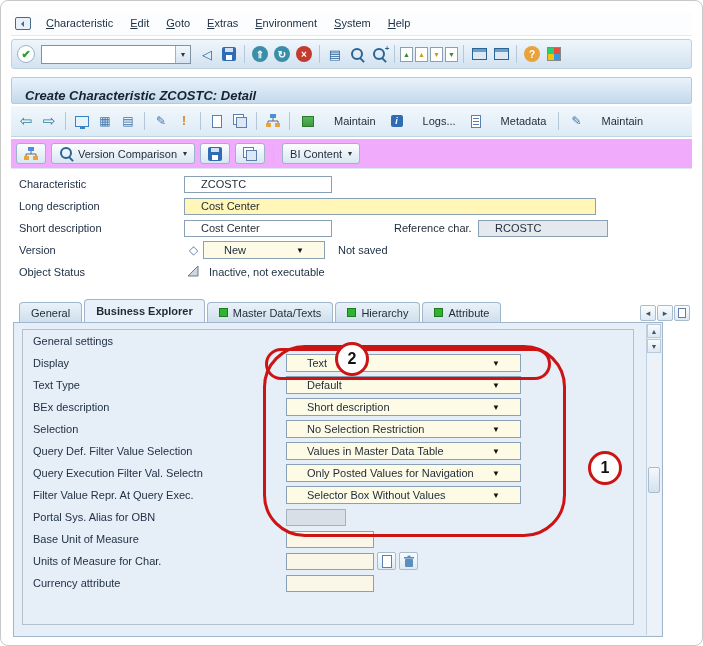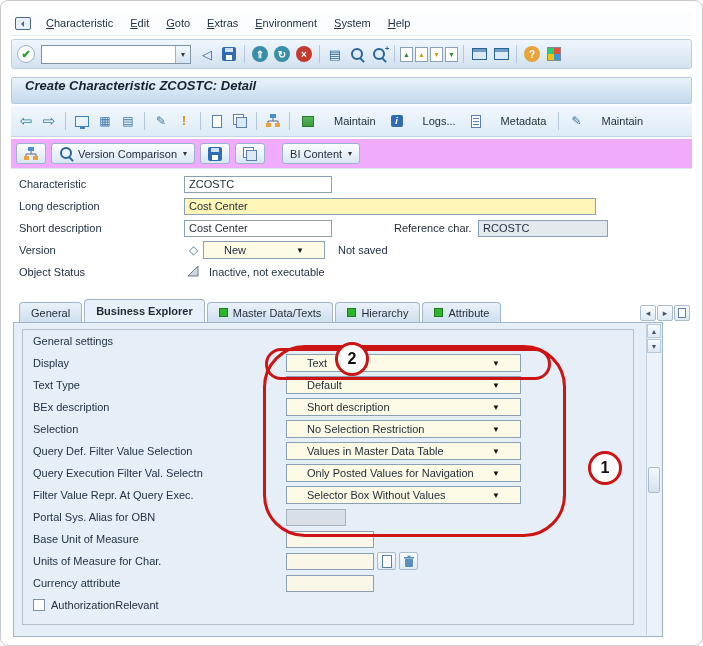--- a/index.html
+++ b/index.html
@@ -41,21 +41,21 @@
   .icon-pgnav{width:13px;height:15px;background:#fff;border:1px solid #8aa0b5;display:flex;align-items:center;justify-content:center;font-size:7px}
   .green{color:#2e8b2e}.yellow{color:#cf9a12}
   .icon-win{width:15px;height:12px;border:1px solid #2a6496;background:#dce9f5;position:relative}
   .icon-win::before{content:"";position:absolute;top:0;left:0;right:0;height:3px;background:#6f9cc4}
   .icon-help{width:16px;height:16px;border-radius:50%;background:#e8a33d;color:#fff;font-weight:bold;font-size:10px;
              display:flex;align-items:center;justify-content:center}
   .icon-grid4{width:14px;height:14px;border:1px solid #888;
               background:conic-gradient(#e74c3c 0 25%,#3498db 0 50%,#f1c40f 0 75%,#2ecc71 0)}
 
   
-  .title-bar{position:absolute;top:76px;left:10px;right:10px;height:27px;display:flex;align-items:flex-start;
+  .title-bar{position:absolute;top:76px;left:10px;right:10px;height:27px;display:flex;align-items:flex-end;
              padding:0 13px;background:linear-gradient(#e9f2fb,#c3d9ec);border:1px solid #b6cadd;border-radius:2px}
   .title-text{font-size:13px;font-weight:bold;font-style:italic;color:#17222e}
 
   
   .app-toolbar{position:absolute;top:105px;left:10px;right:10px;height:31px;display:flex;align-items:center;
                gap:3px;padding:0 5px;background:linear-gradient(#f2f7fc,#dcebf6);border-bottom:1px solid #c2d4e4}
   .nav-arrow{font-size:15px;color:#2e7d9a}
   .icon-monitor{width:14px;height:11px;border:1px solid #3a82c4;background:#e8f2fb;position:relative}
   .icon-monitor::after{content:"";position:absolute;left:4px;bottom:-3px;width:5px;height:2px;background:#3a82c4}
   .glyph-blue{color:#3a72a8;font-size:12px}
@@ -76,21 +76,21 @@
   .obj-toolbar{position:absolute;top:138px;left:10px;right:10px;height:30px;display:flex;align-items:center;
                gap:5px;padding:0 5px;background:#f0abfc;border-bottom:1px solid #dde7f0}
   .obj-btn{display:flex;align-items:center;gap:4px;padding:2px 7px;height:21px;border:1px solid #9ab4cc;border-radius:3px;
            background:linear-gradient(#fdfeff,#d8e6f2);white-space:nowrap}
   .menu-arrow{font-size:8px;color:#333;margin-left:2px}
 
   
   .form-area{position:absolute;top:172px;left:10px;right:10px;height:126px;background:#fff}
   .f-row{display:flex;align-items:center;height:22px;padding-left:8px}
   .f-label{width:165px;color:#223246}
-  .field{height:17px;border:1px solid #8aa0b5;background:#fff;padding:1px 4px;display:flex;align-items:center}
+  .field{height:17px;border:1px solid #8aa0b5;background:#fff;padding:1px 16px;display:flex;align-items:center}
   .field.yellow-bg{background:#fff6b8}
   .field.gray-bg{background:#e4e9ee}
   .ref-label{margin-left:62px;width:84px}
   .dropdown{height:18px;background:#fdfae6;border:1px solid #8aa0b5;display:flex;align-items:center;
             justify-content:space-between;padding:0 20px}
   .dd-arrow{font-size:8px;color:#111;margin-left:6px}
   .diamond{color:#5b7fae;font-size:12px;width:19px;text-align:center}
   .status-text{margin-left:13px;color:#223246}
 
   
@@ -425,24 +425,20 @@
               <rect x="4.5" y="0.6" width="3" height="1.6" fill="#5b8ebc"></rect>
             </svg>
         </span>
       </div>
 
       <div class="set-row">
         <span class="set-label">Currency attribute</span>
         <div class="field-small"></div>
       </div>
 
-      <div class="set-row">
-        <span class="checkbox"></span>
-        <span>AuthorizationRelevant</span>
-      </div>
     </div>
 
     <div class="v-scroll">
       <span class="scr-btn">▲</span>
       <span class="scr-btn">▼</span>
       <span class="scr-thumb"></span>
     </div>
   </div>
 
   <div class="annot annot-big"></div>

